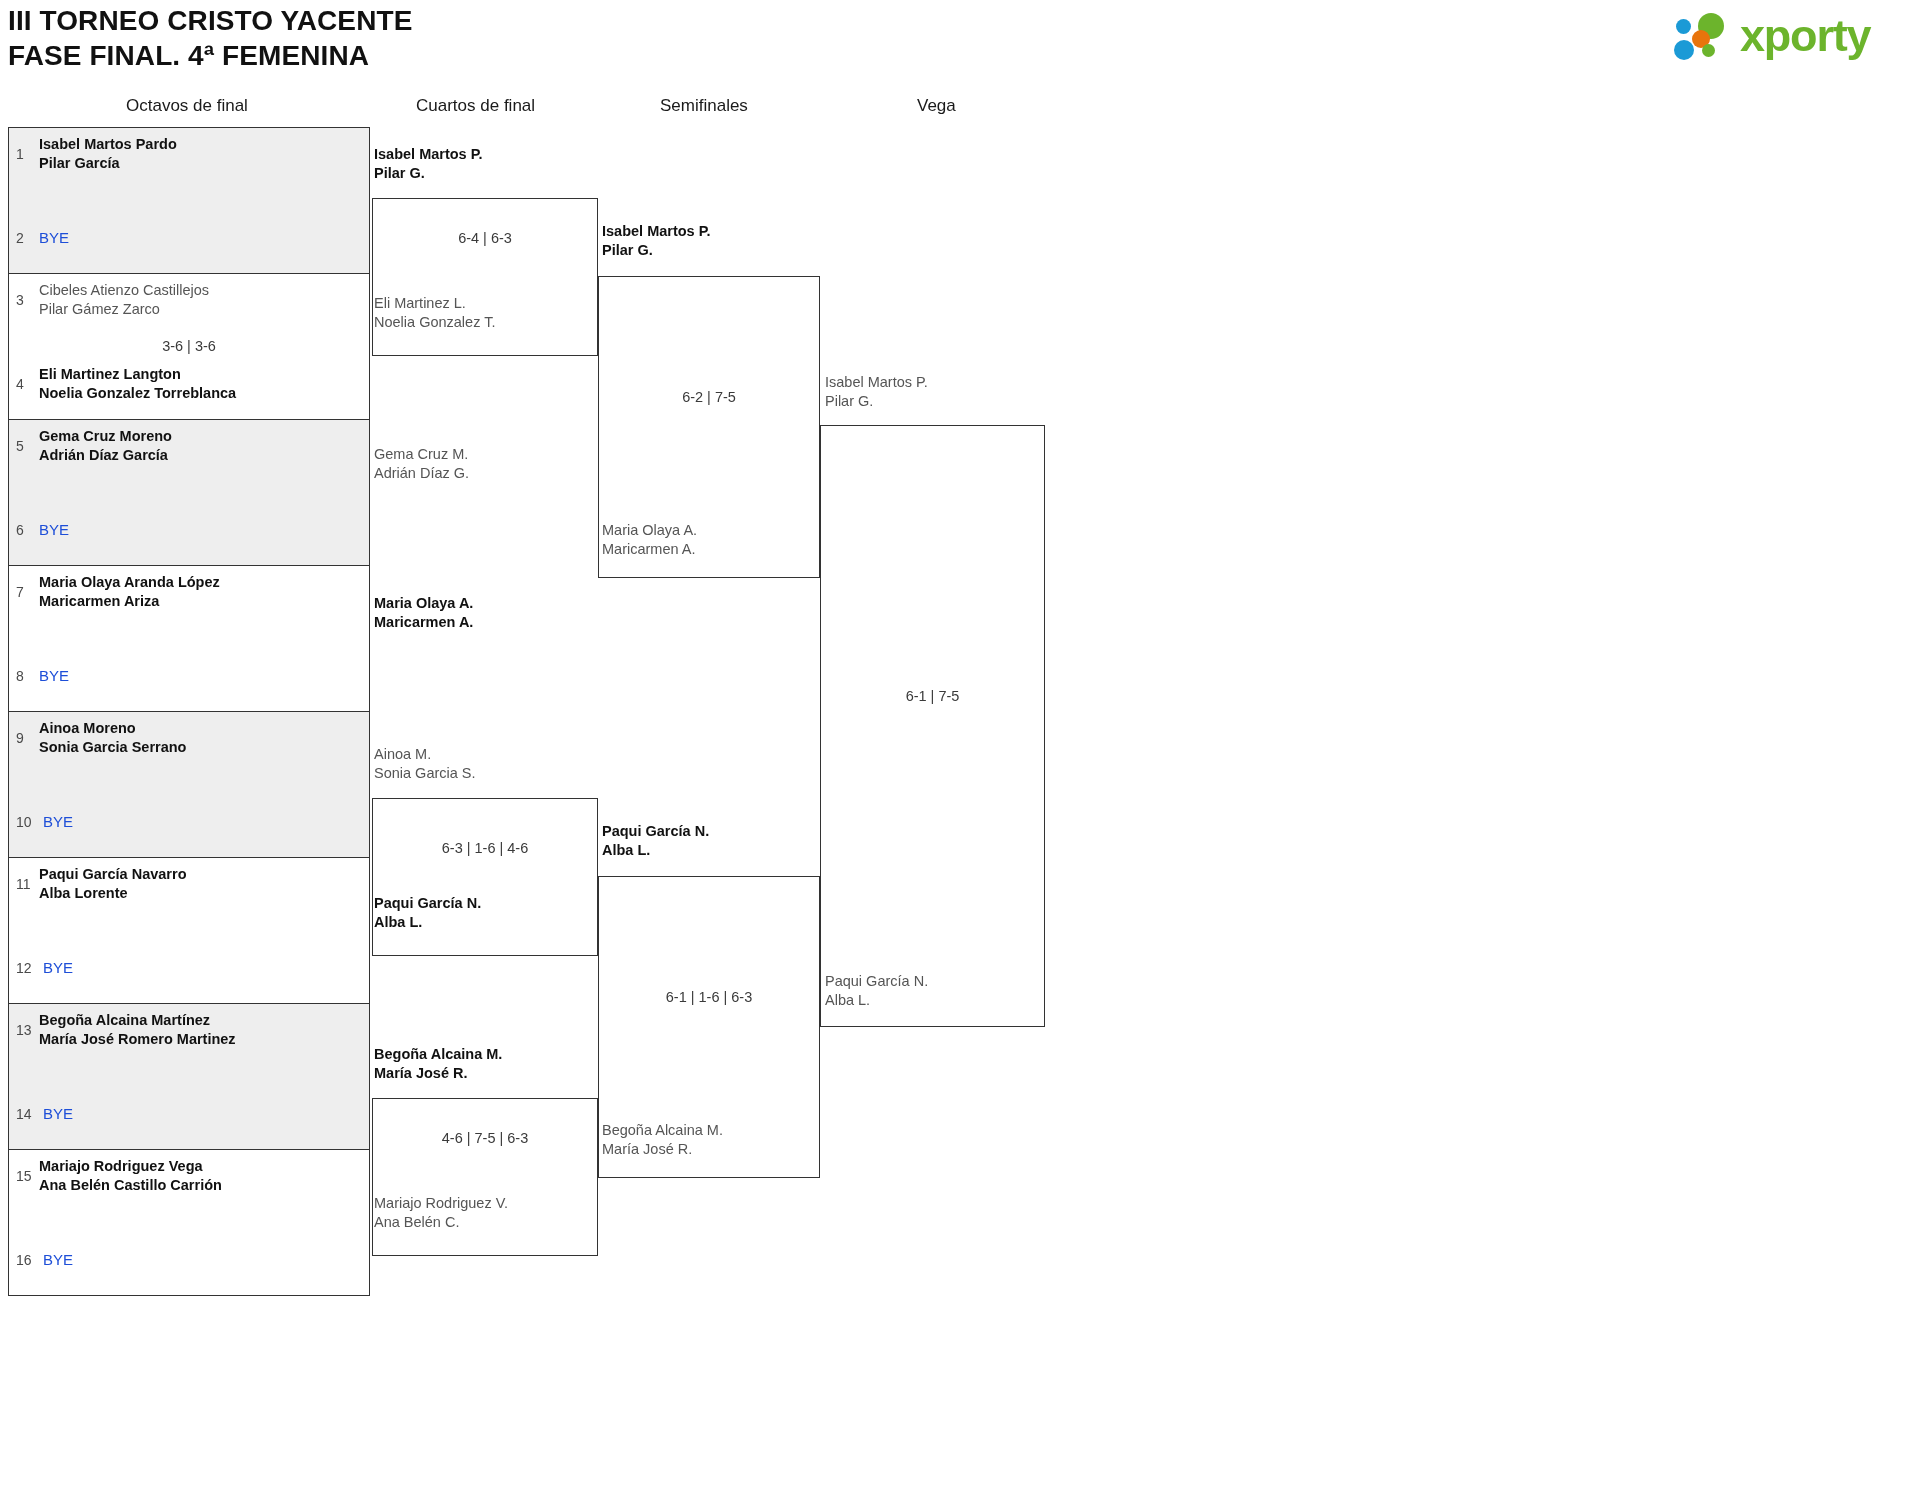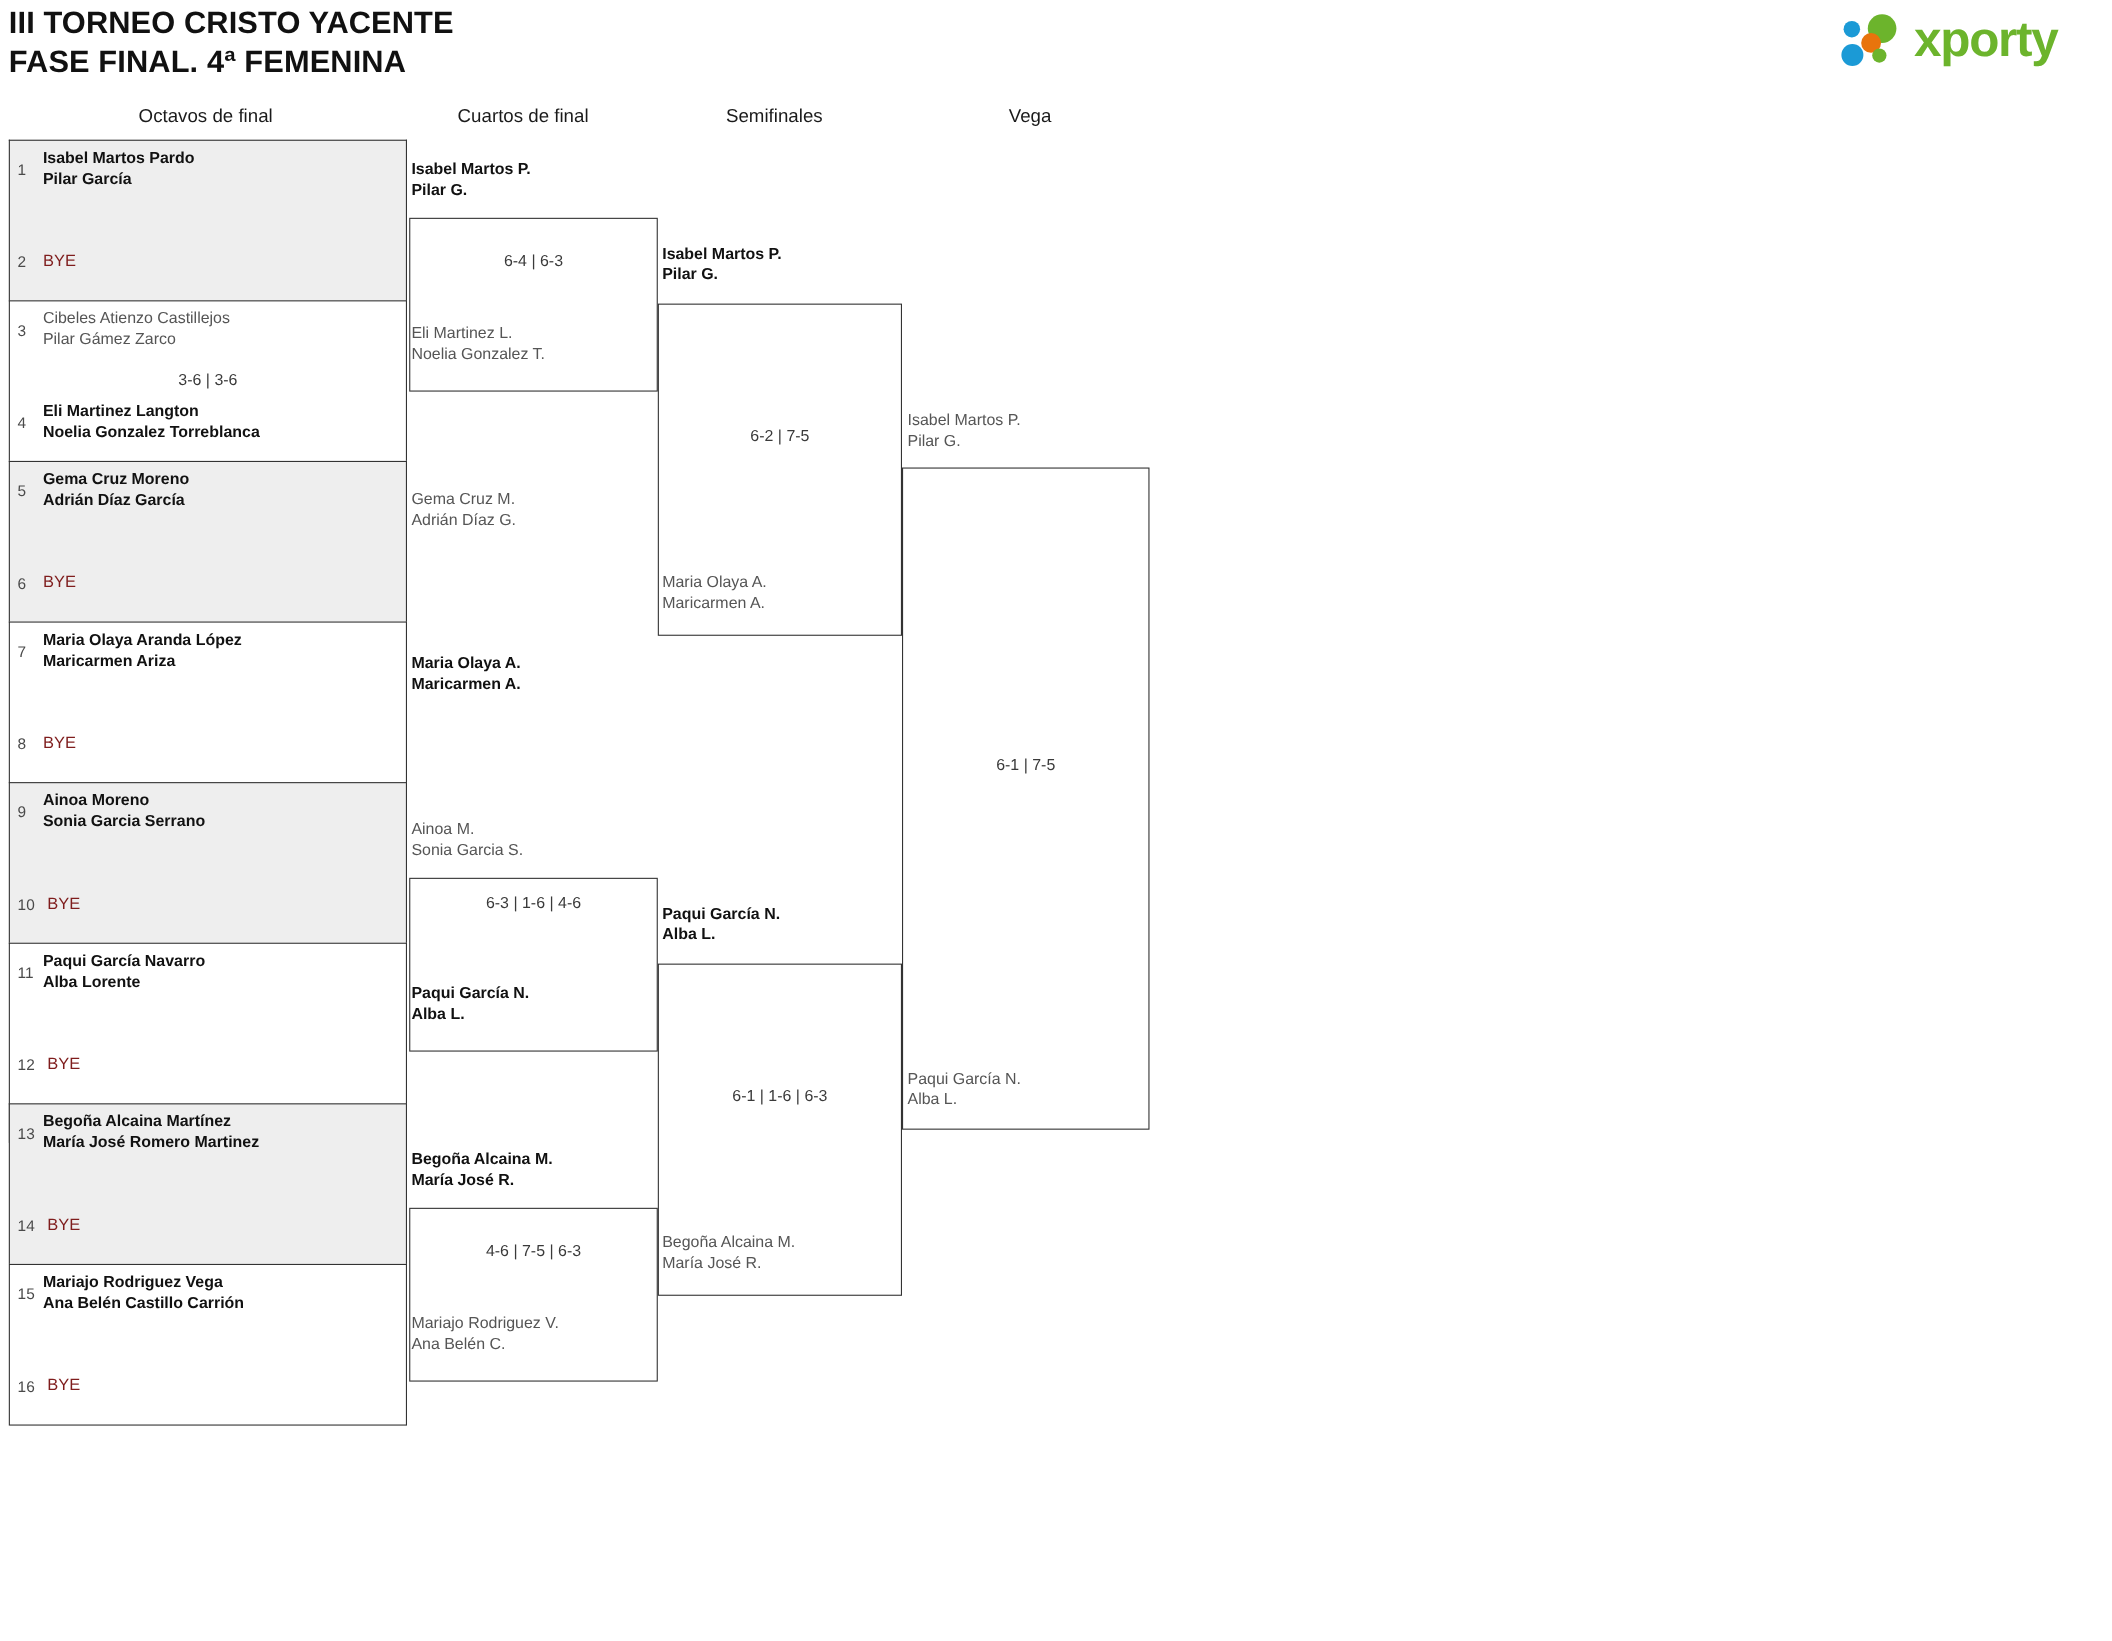--- a/index.html
+++ b/index.html
@@ -112,21 +112,21 @@
     line-height: 19px;
     white-space: nowrap;
   }
   .bye-label {
     position: absolute;
     left: 30px;
     top: 0;
     height: 44px;
     line-height: 44px;
     font-size: 15px;
-    color: #7f1d1d;
+    color: #1d4ed8;
   }
   .r1-score {
     position: absolute;
     left: 0;
     width: 100%;
     text-align: center;
     font-size: 14.5px;
     color: #3a3a3a;
     white-space: nowrap;
   }
@@ -330,21 +330,21 @@
   <div class="pair-label" style="left:374px; top:594px;">
     <div class="nm winner">Maria Olaya A.</div>
     <div class="nm winner">Maricarmen A.</div>
   </div>
 
   <div class="pair-label" style="left:374px; top:745px;">
     <div class="nm loser">Ainoa M.</div>
     <div class="nm loser">Sonia Garcia S.</div>
   </div>
   <div class="mbox" style="left:372px; top:798px; width:226px; height:158px;">
-    <div class="mbox-score" style="top:14px;">6-3 | 1-6 | 4-6</div>
+    <div class="mbox-score" style="top:41px;">6-3 | 1-6 | 4-6</div>
   </div>
   <div class="pair-label" style="left:374px; top:894px;">
     <div class="nm winner">Paqui García N.</div>
     <div class="nm winner">Alba L.</div>
   </div>
 
   <div class="pair-label" style="left:374px; top:1045px;">
     <div class="nm winner">Begoña Alcaina M.</div>
     <div class="nm winner">María José R.</div>
   </div>

